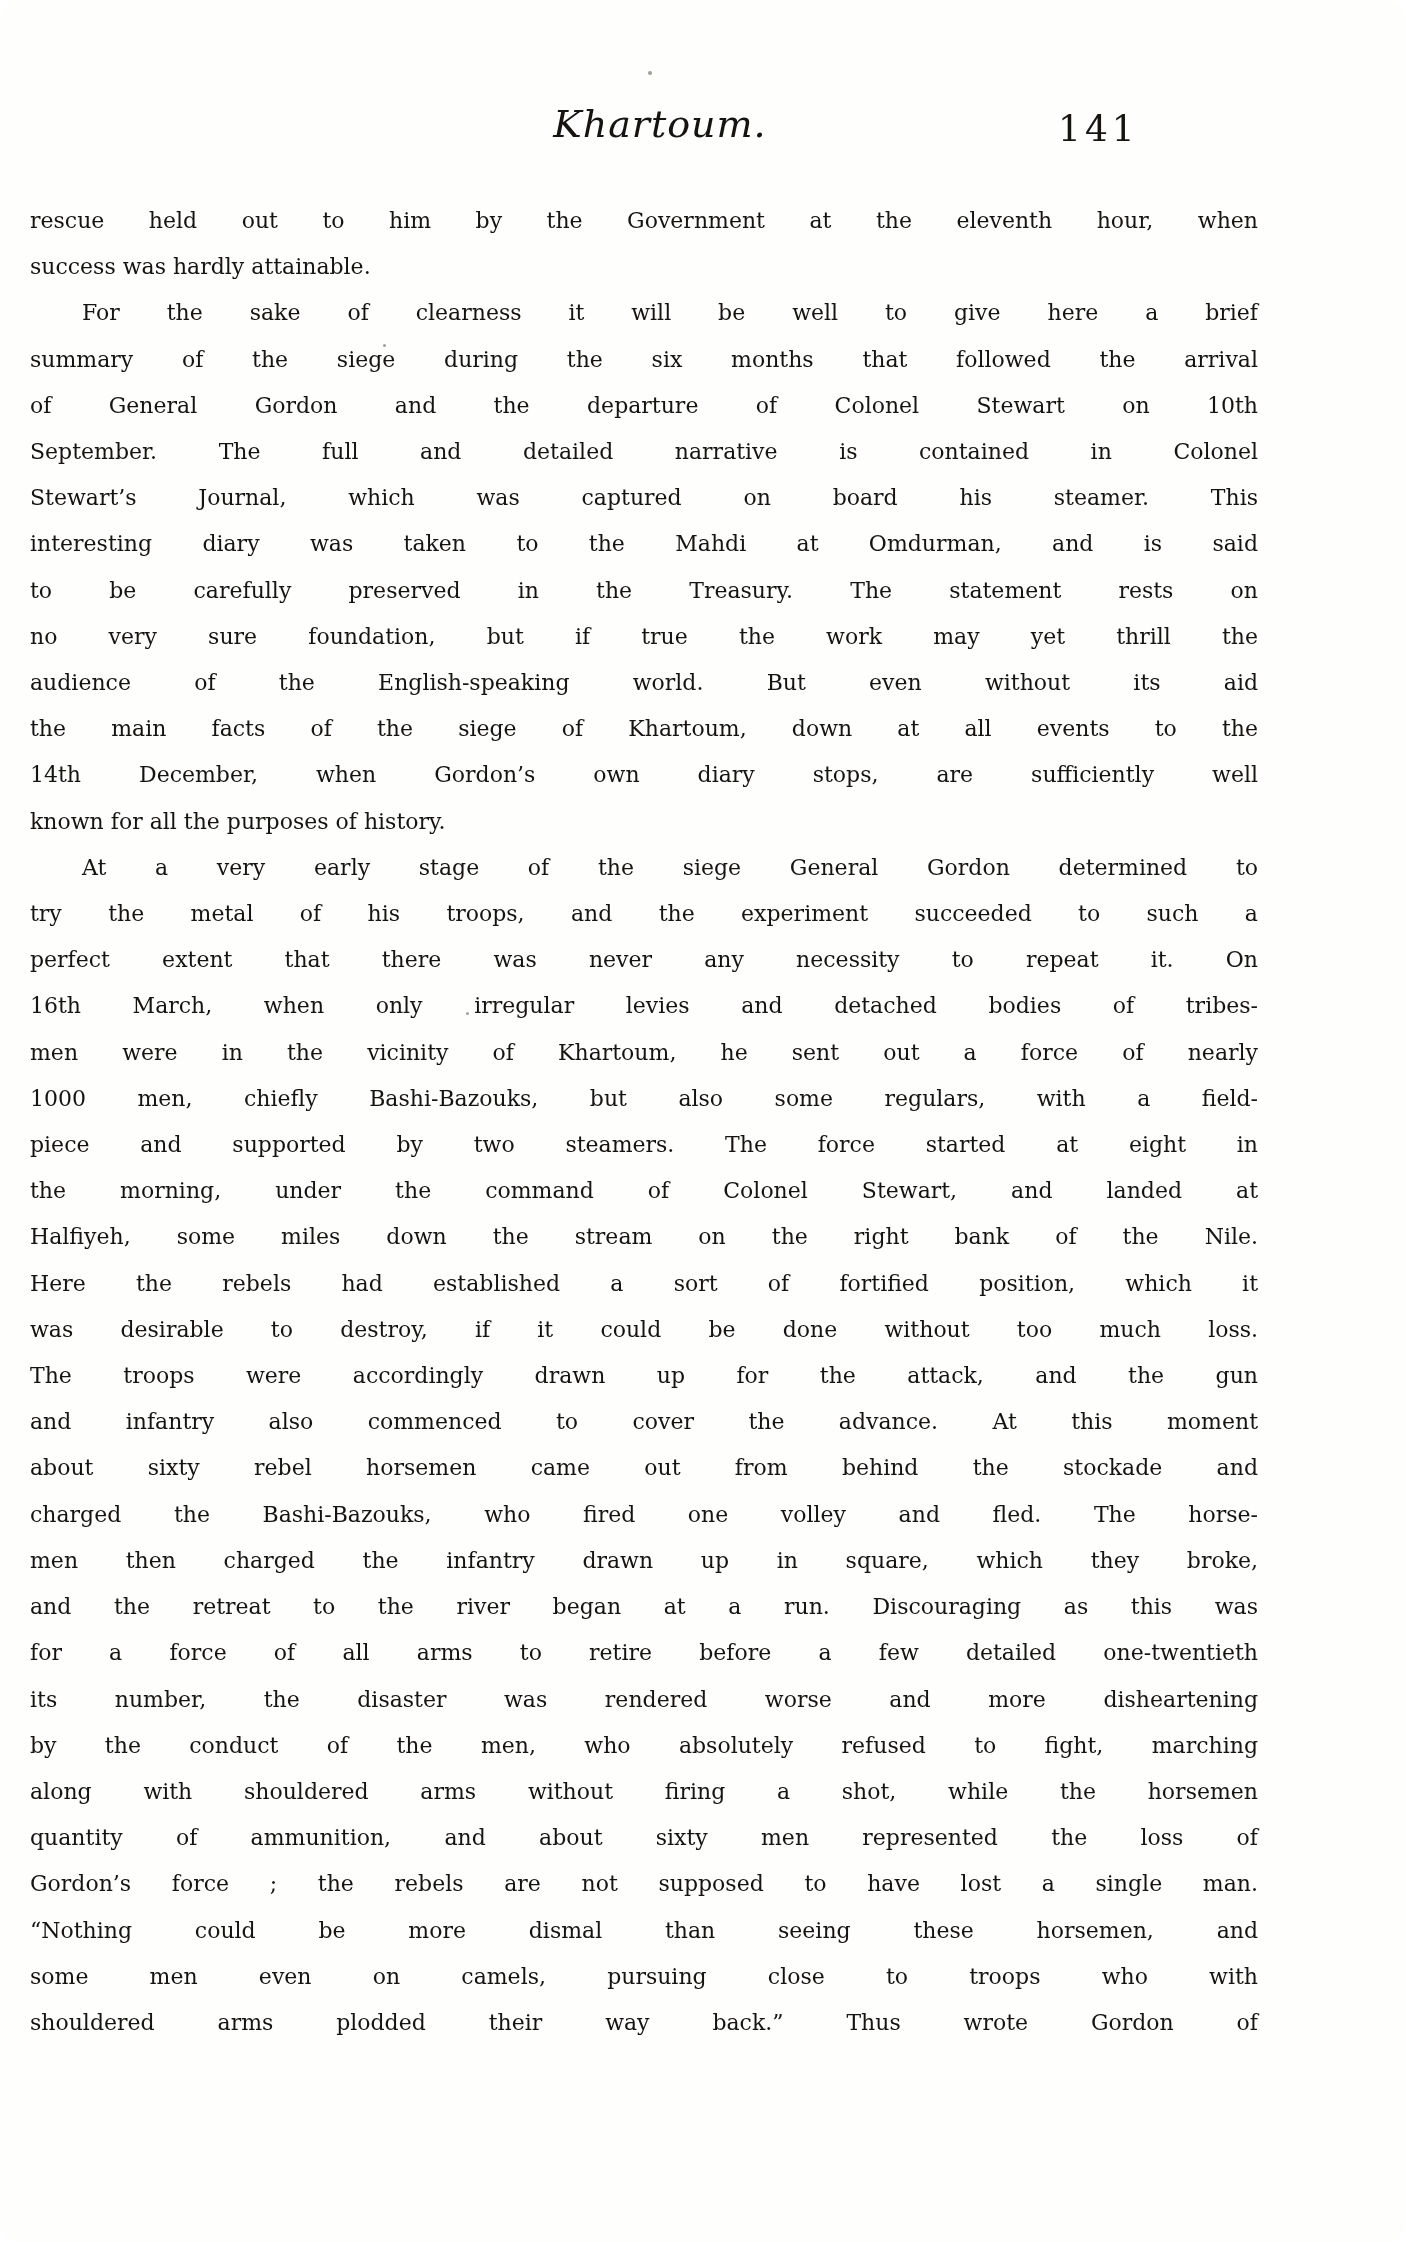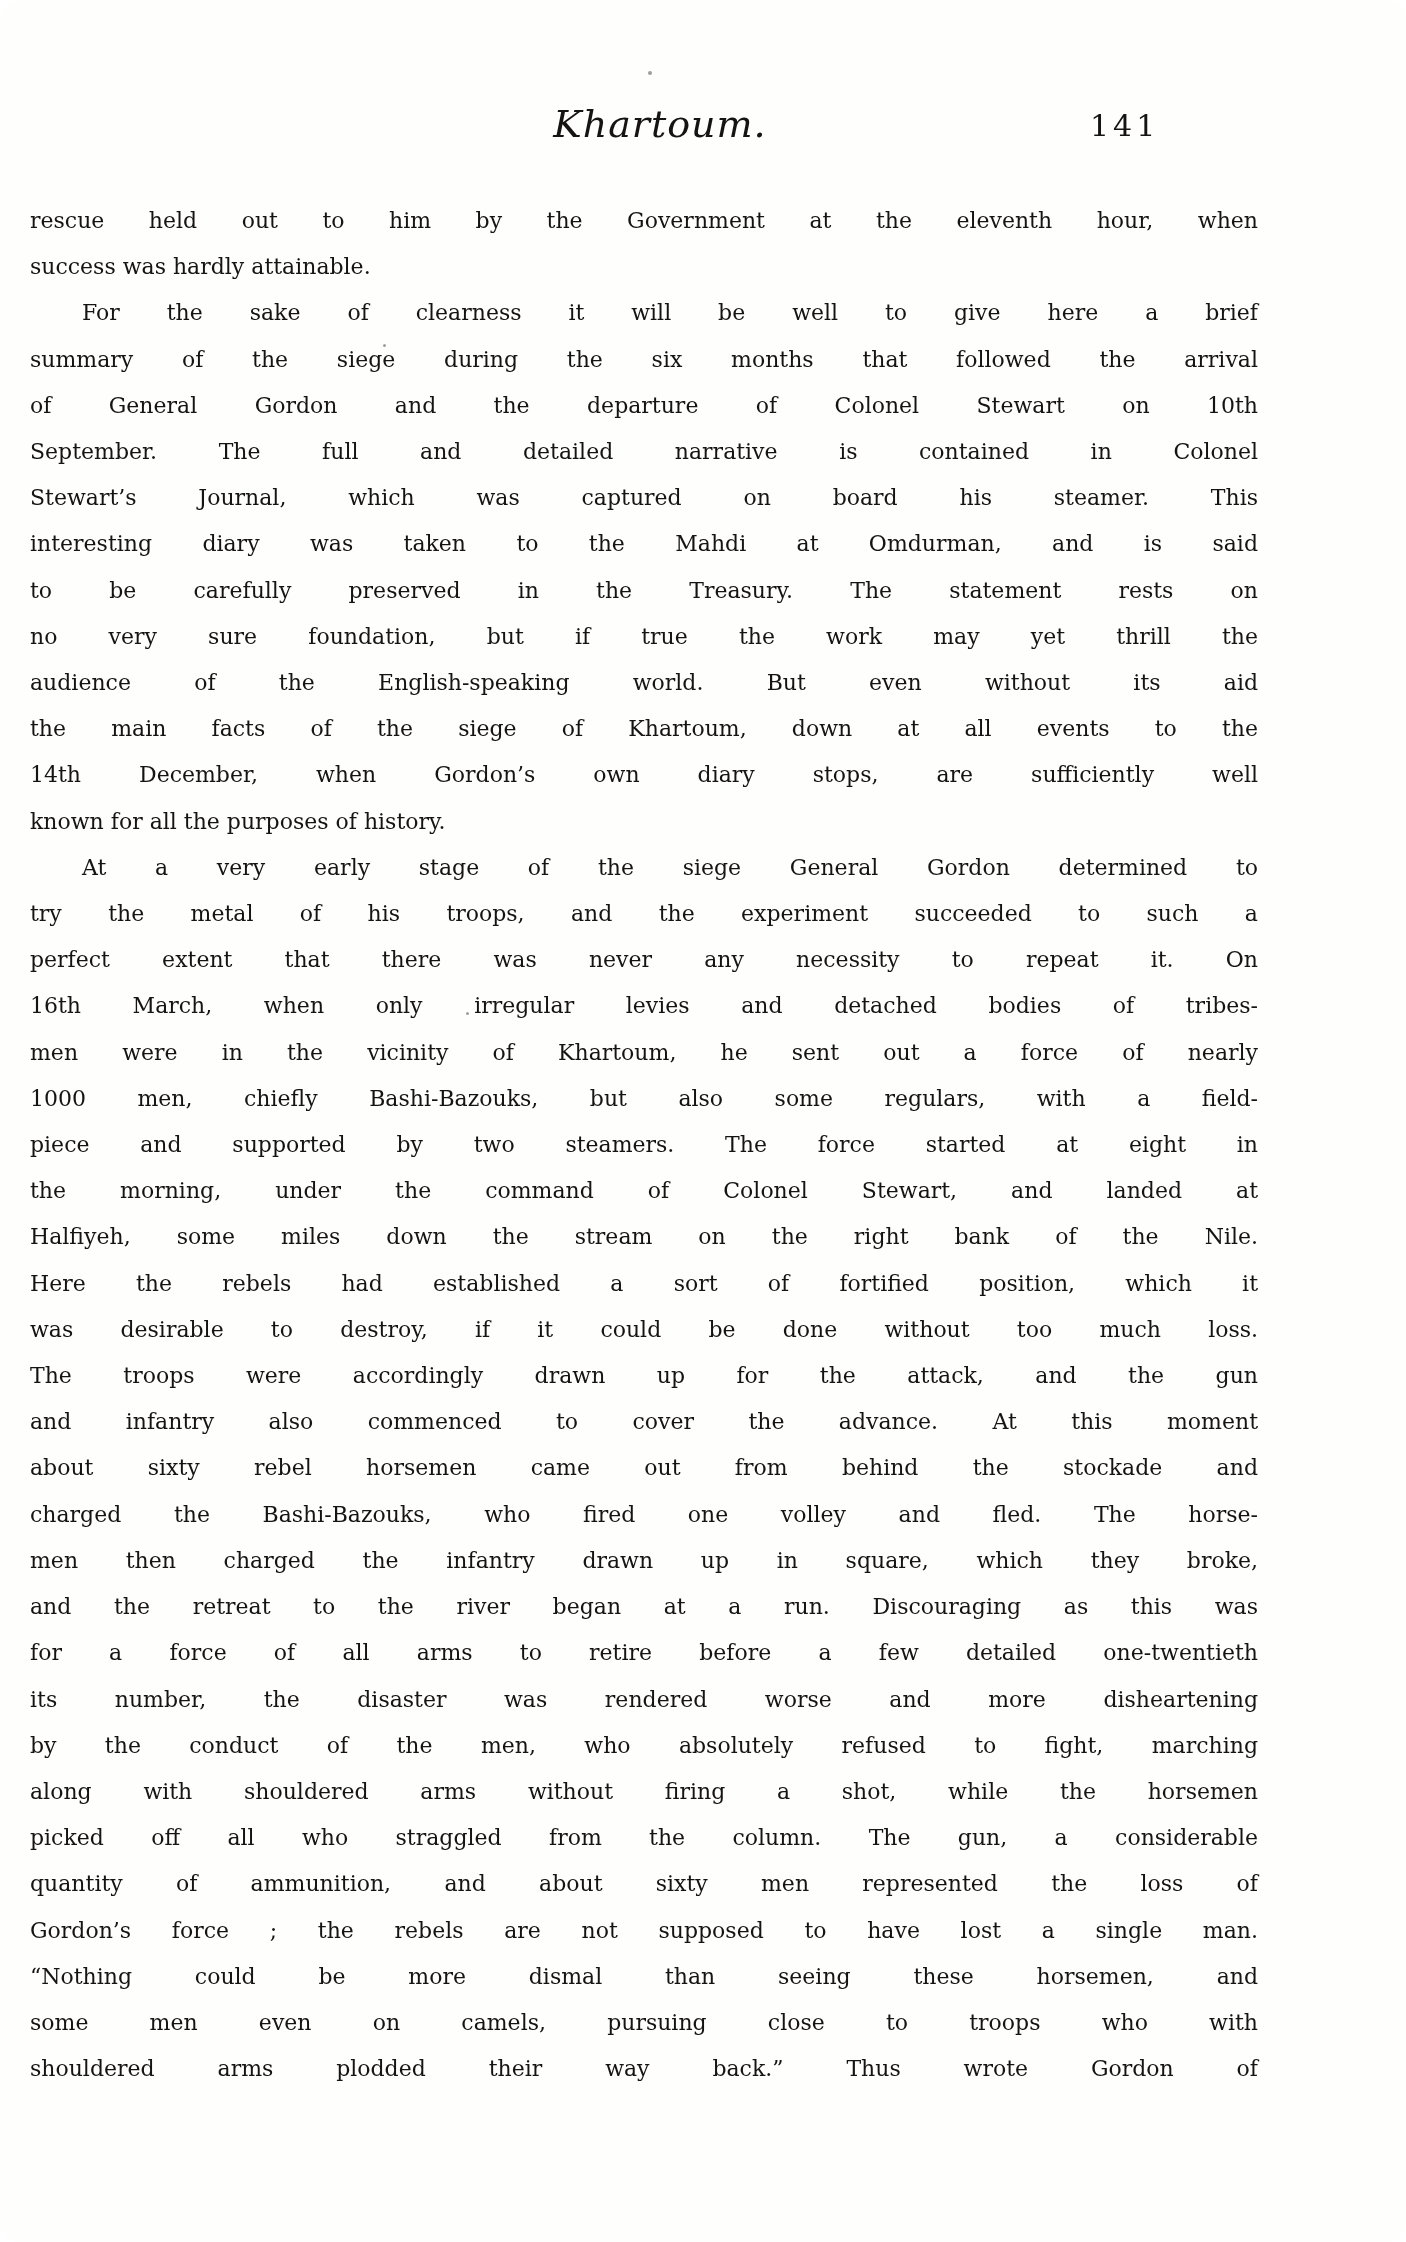--- a/index.html
+++ b/index.html
@@ -24,23 +24,22 @@
     text-align: center;
     font-style: italic;
     font-size: 38px;
     letter-spacing: 1px;
   }
 
   .page-number {
     position: absolute;
     top: 108px;
     left: 1058px;
-    font-size: 30px;
+    font-size: 36px;
     letter-spacing: 4px;
-    margin-left: 32px;
   }
 
   .body-text {
     position: absolute;
     top: 198px;
     left: 30px;
     width: 1228px;
   }
 
   .para { margin: 0; padding: 0; }
@@ -121,21 +120,20 @@
       <span class="line">The troops were accordingly drawn up for the attack, and the gun</span>
       <span class="line">and infantry also commenced to cover the advance. At this moment</span>
       <span class="line">about sixty rebel horsemen came out from behind the stockade and</span>
       <span class="line">charged the Bashi-Bazouks, who fired one volley and fled. The horse-</span>
       <span class="line">men then charged the infantry drawn up in square, which they broke,</span>
       <span class="line">and the retreat to the river began at a run. Discouraging as this was</span>
       <span class="line">for a force of all arms to retire before a few detailed one-twentieth</span>
       <span class="line">its number, the disaster was rendered worse and more disheartening</span>
       <span class="line">by the conduct of the men, who absolutely refused to fight, marching</span>
       <span class="line">along with shouldered arms without firing a shot, while the horsemen</span>
-      <span class="line">picked off all who straggled from the column. The gun, a considerable</span>
       <span class="line">quantity of ammunition, and about sixty men represented the loss of</span>
       <span class="line">Gordon’s force ; the rebels are not supposed to have lost a single man.</span>
       <span class="line">“Nothing could be more dismal than seeing these horsemen, and</span>
       <span class="line">some men even on camels, pursuing close to troops who with</span>
       <span class="line">shouldered arms plodded their way back.” Thus wrote Gordon of</span>
     </p>
 
   </div>
 </div>
 

